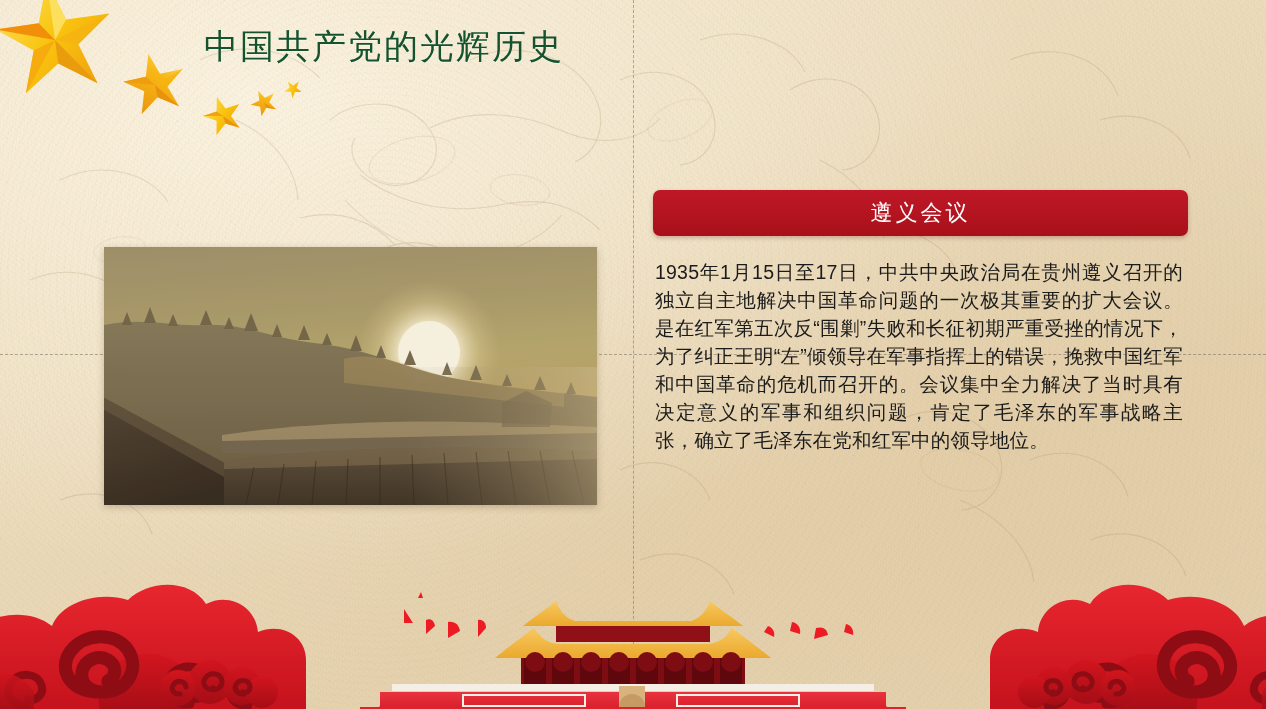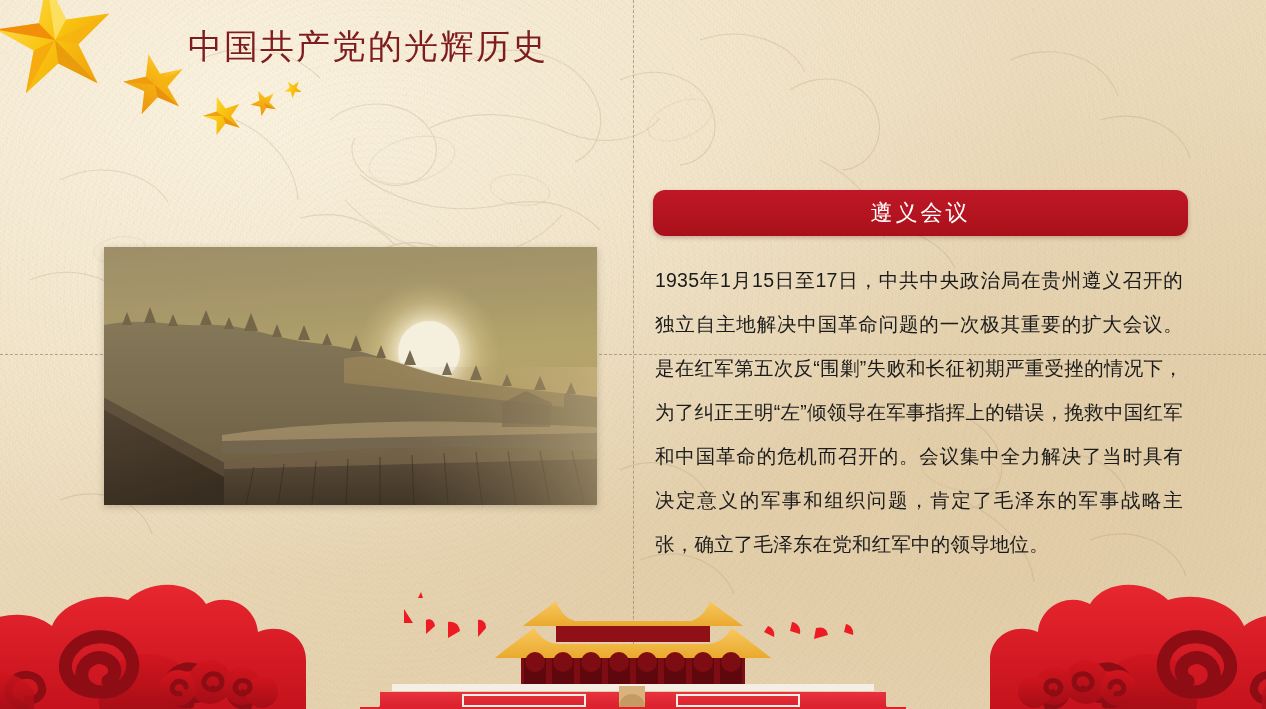--- a/index.html
+++ b/index.html
@@ -63,26 +63,26 @@
     width: 0;
     border-left: 1px dashed rgba(120,110,95,0.55);
   }
 
   
   .stars { position: absolute; left: -8px; top: -12px; width: 340px; height: 170px; }
 
   
   .slide-title {
     position: absolute;
-    left: 188px;
+    left: 204px;
     top: 24px;
     font-family: "Liberation Serif", "DejaVu Serif", serif;
     font-size: 34px;
     letter-spacing: 2px;
-    color: #7f1d1d;
+    color: #14532d;
     white-space: nowrap;
     text-shadow: 0 1px 0 rgba(255,255,255,0.35);
   }
 
   
   .photo-wrap {
     position: absolute;
     left: 104px;
     top: 247px;
     width: 493px;
@@ -104,40 +104,40 @@
   }
 
   
   .section-banner {
     position: absolute;
     left: 653px;
     top: 190px;
     width: 535px;
     height: 46px;
     background: linear-gradient(180deg, #bf1727 0%, #b3141f 55%, #a81019 100%);
-    border-radius: 12px;
+    border-radius: 7px;
     box-shadow: 0 2px 4px rgba(110,30,30,0.28);
     display: flex;
     align-items: center;
     justify-content: center;
   }
   .section-banner-text {
     color: #ffffff;
     font-size: 22px;
     letter-spacing: 3px;
     font-weight: 500;
   }
 
   .body-text {
     position: absolute;
     left: 655px;
     top: 258px;
     width: 528px;
     font-size: 19.5px;
-    line-height: 44px;
+    line-height: 28px;
     color: #1b1b1b;
     text-align: justify;
     letter-spacing: 0.2px;
   }
 
   
   .bottom-deco {
     position: absolute;
     left: 0;
     bottom: 0;

